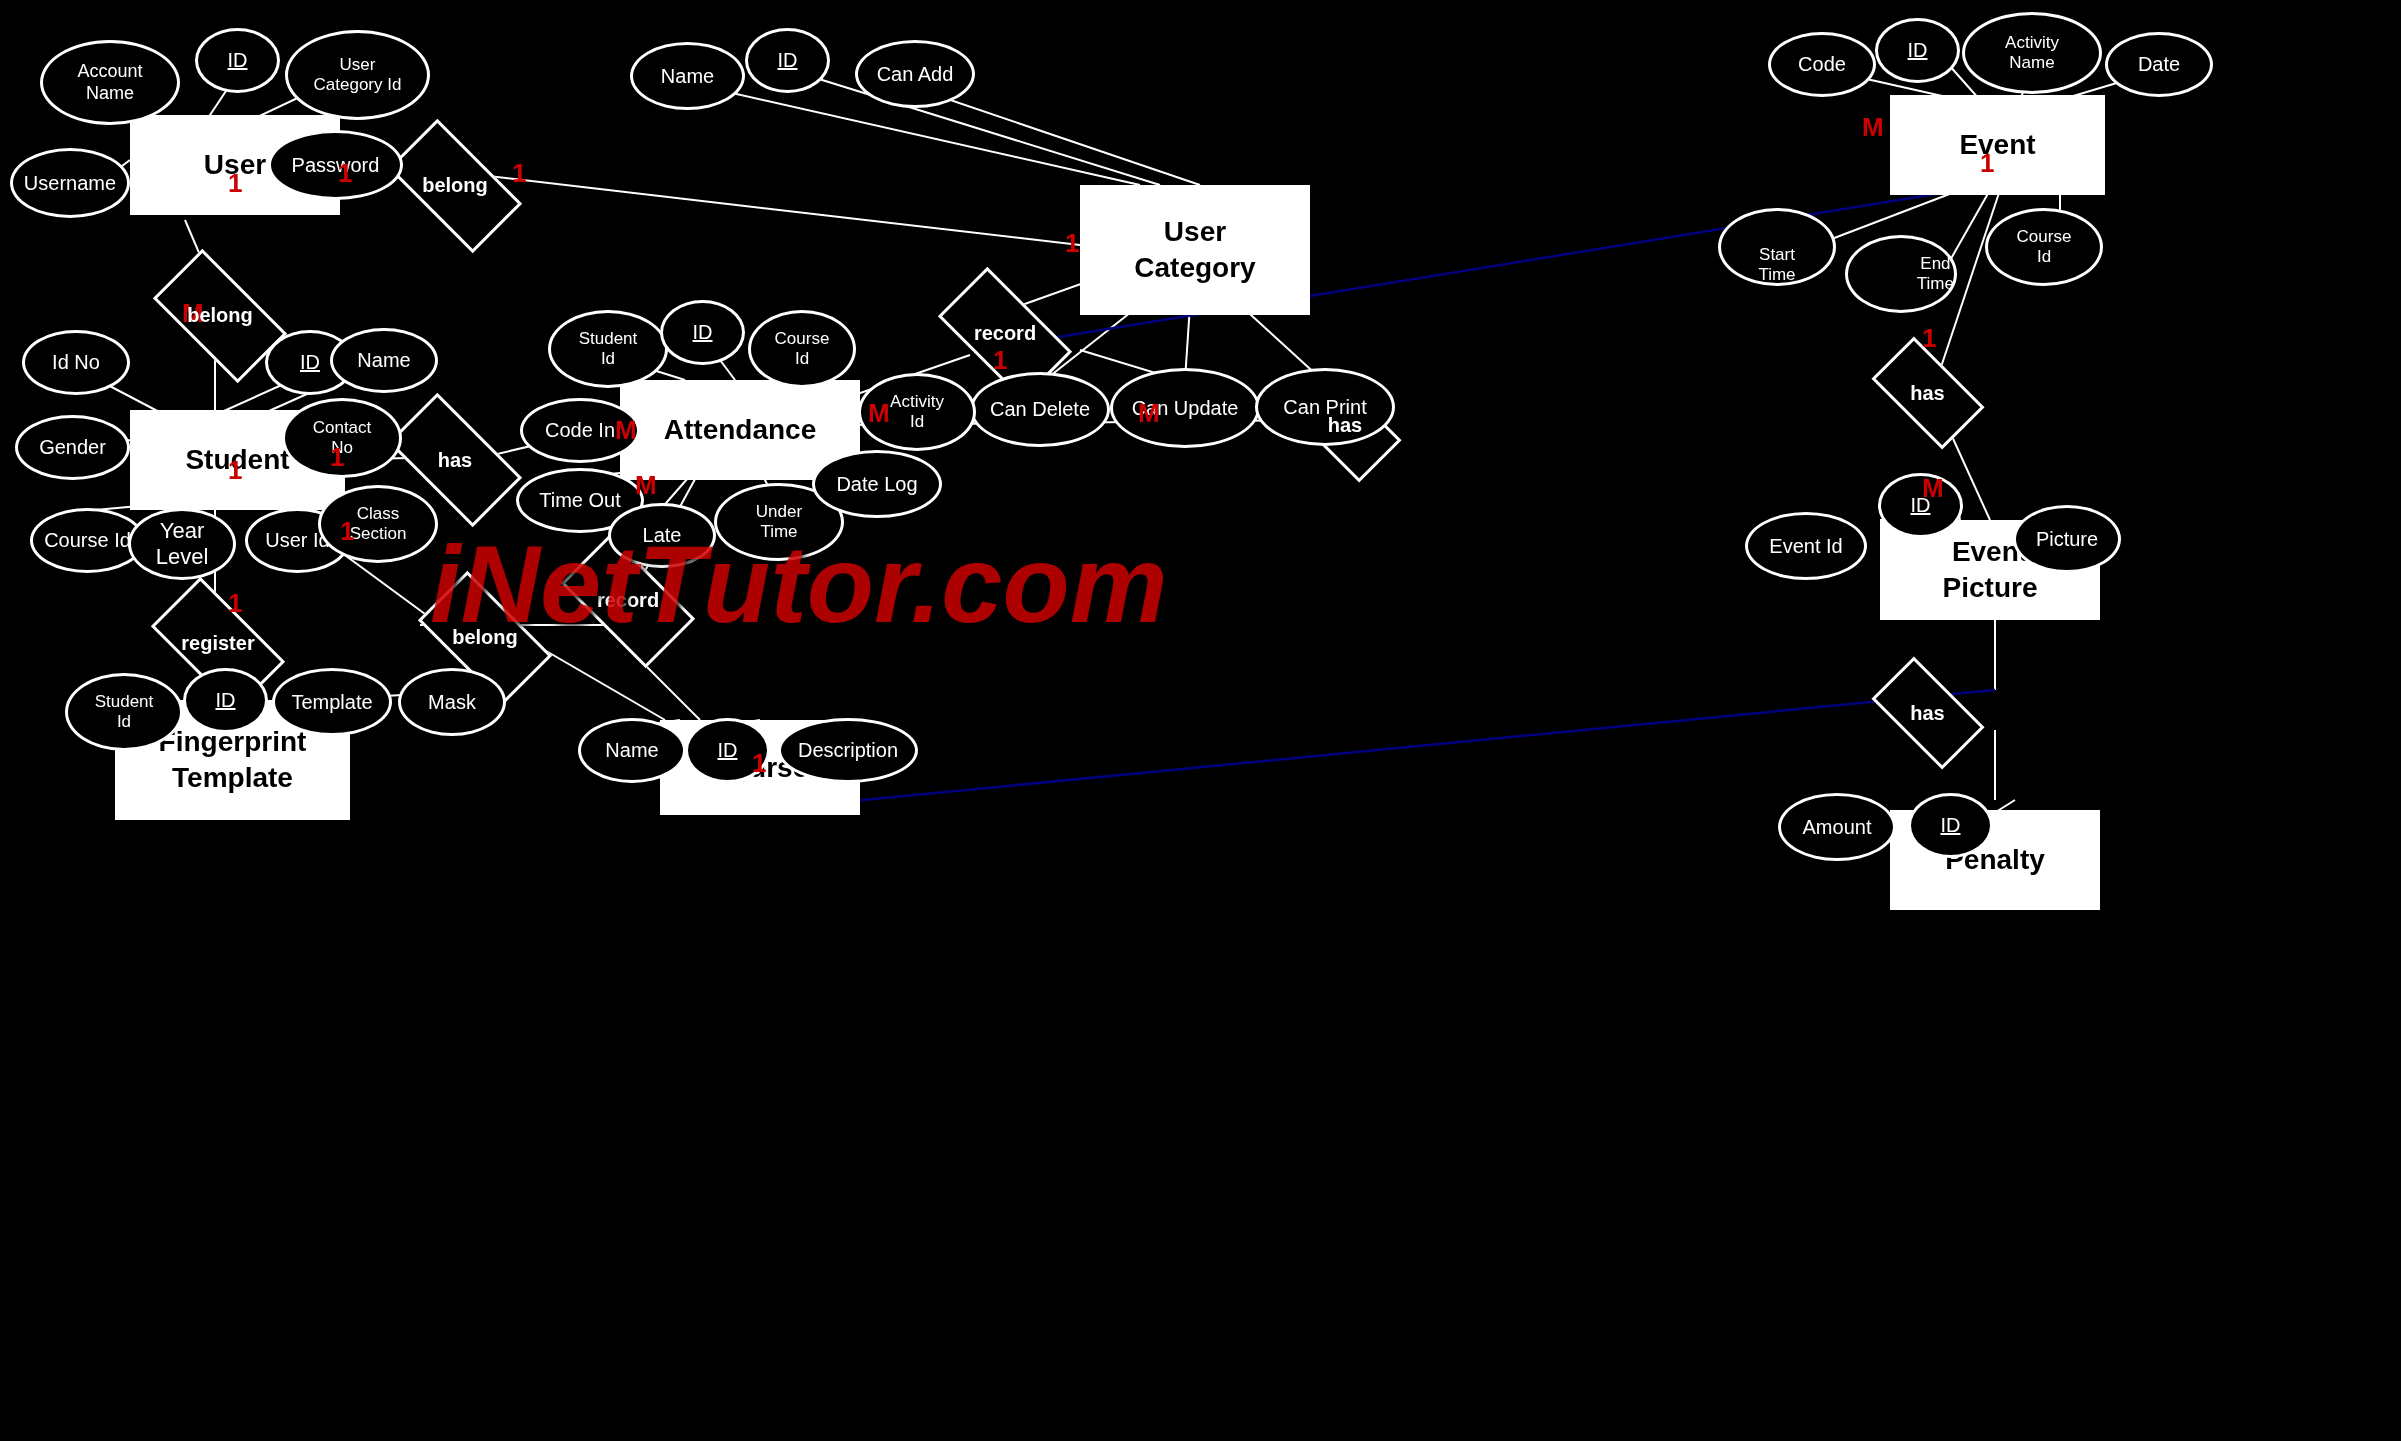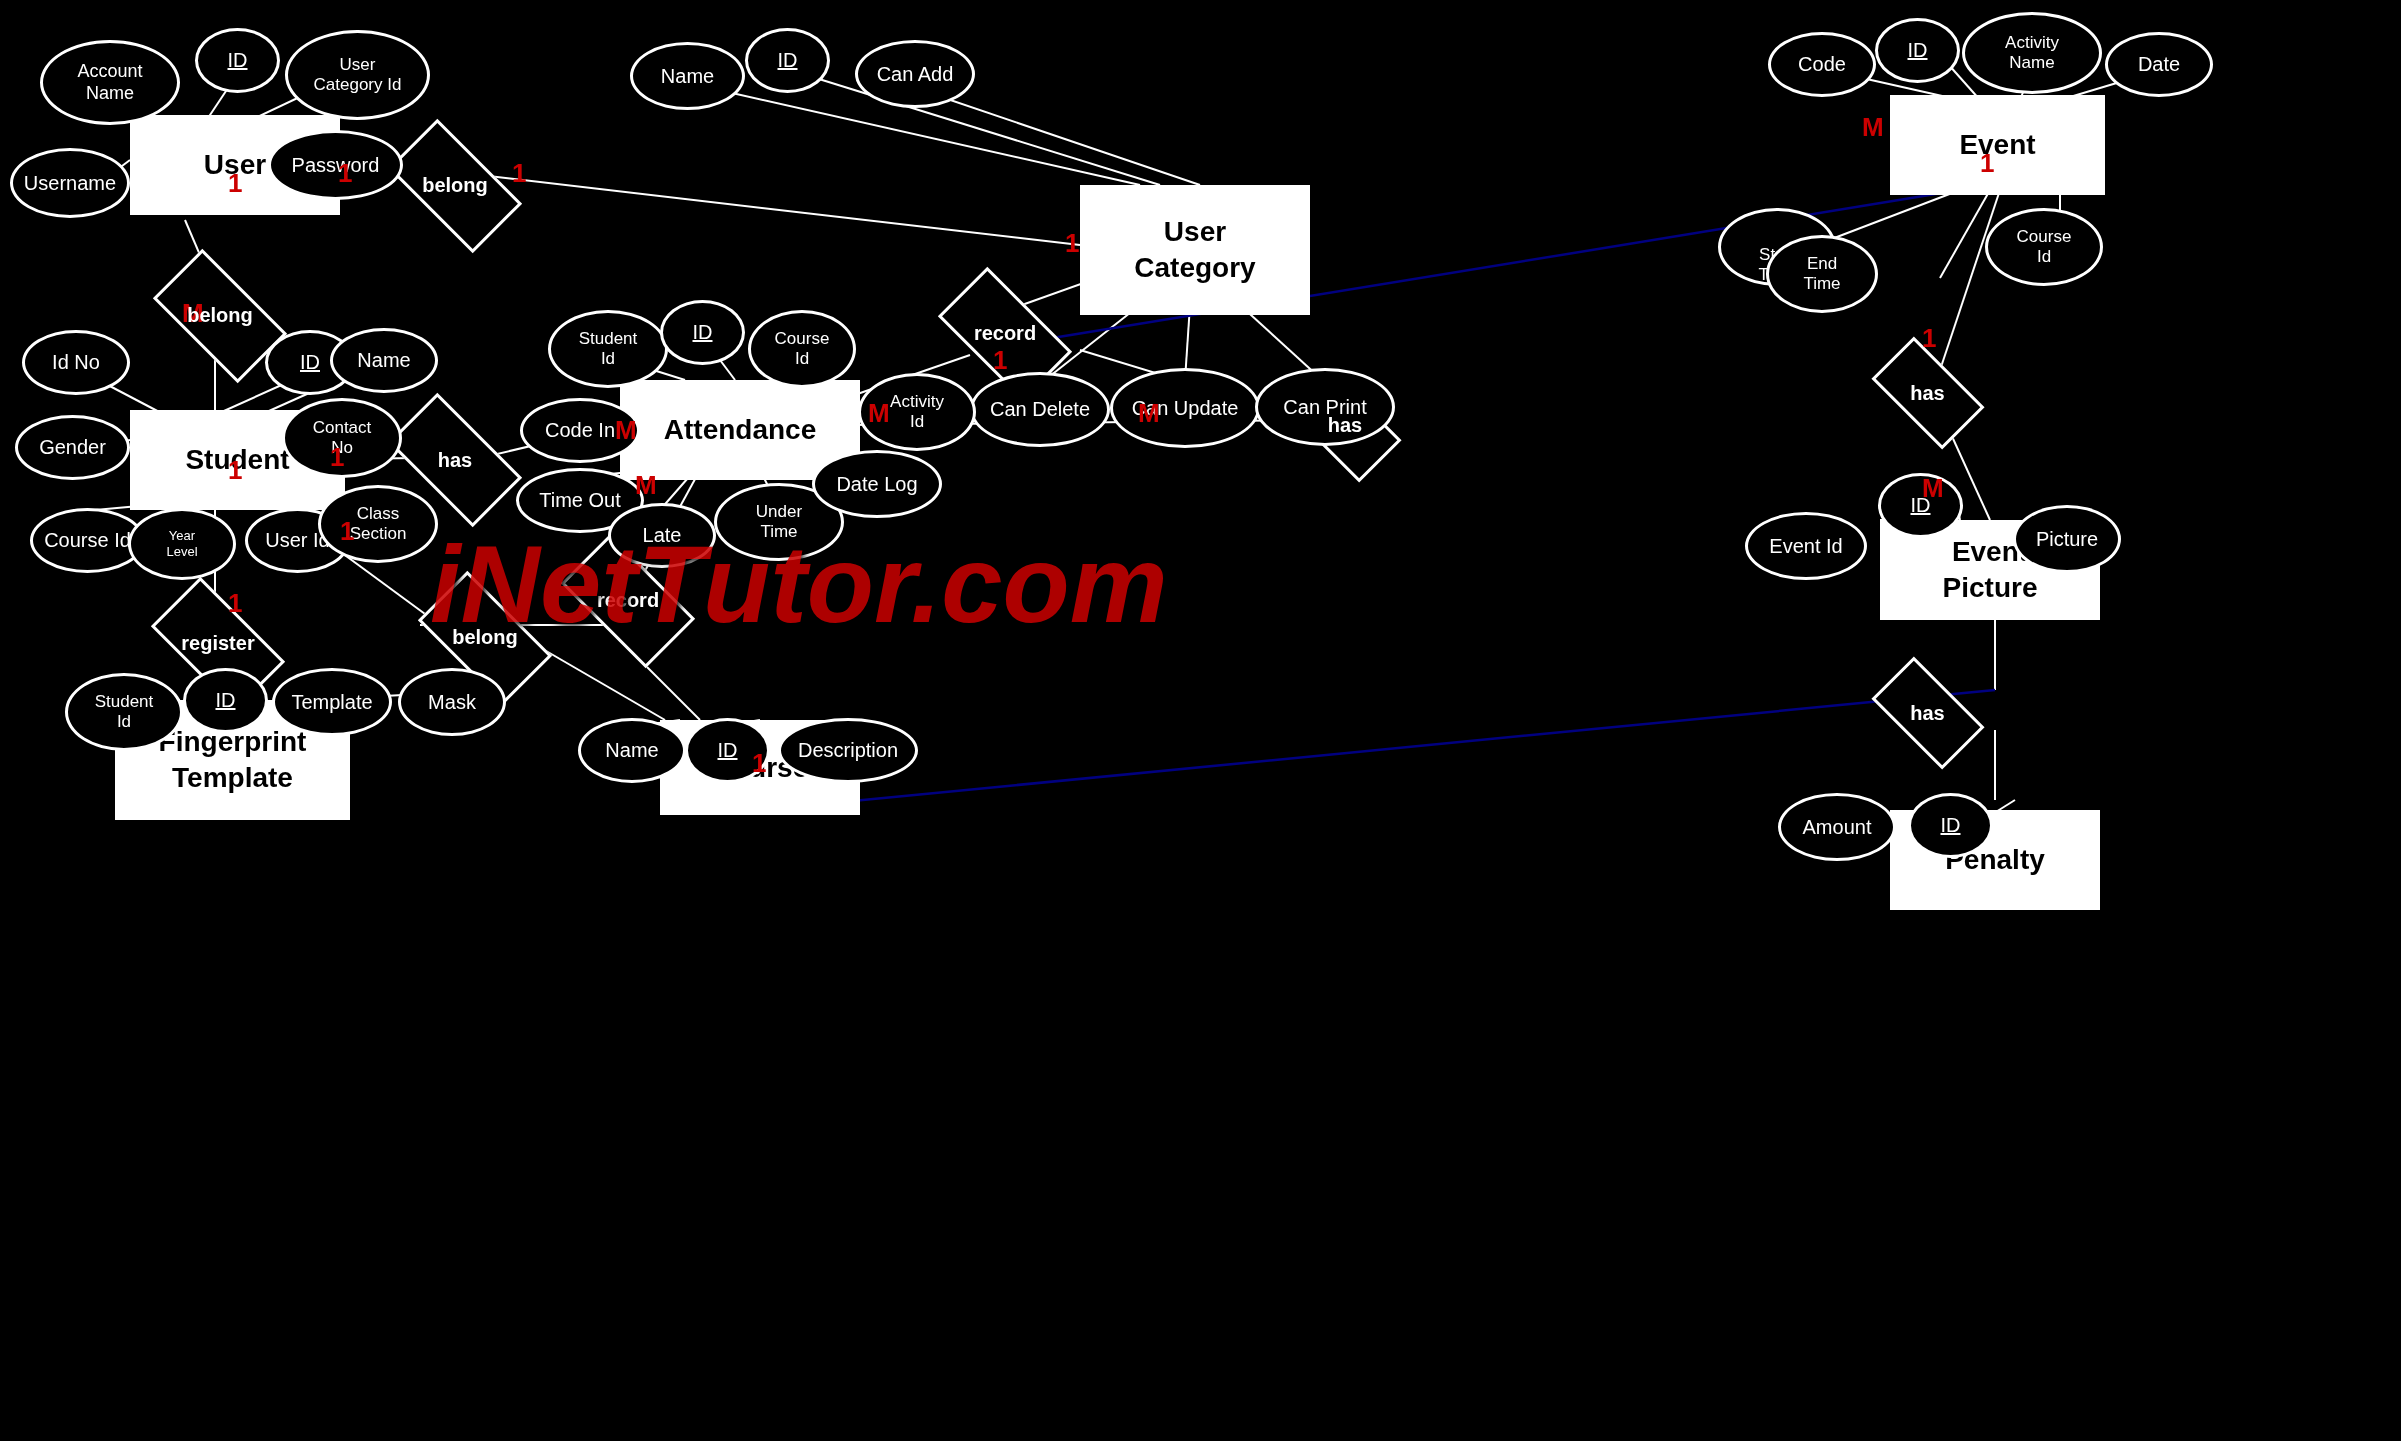--- a/index.html
+++ b/index.html
@@ -382,21 +382,21 @@
 <div class="oval" style="left:15px;top:415px;width:115px;height:65px;">
   <span>Gender</span>
 </div>
 <div class="oval" style="left:282px;top:398px;width:120px;height:80px;">
   <span style="font-size:17px;line-height:1.2;">Contact<br>No</span>
 </div>
 <div class="oval" style="left:30px;top:508px;width:115px;height:65px;">
   <span>Course Id</span>
 </div>
 <div class="oval" style="left:128px;top:508px;width:108px;height:72px;">
-  <span style="font-size:13px;line-height:1.2;">Year<br>Level</span>
+  <span style="font-size:22px;line-height:1.2;">Year<br>Level</span>
 </div>
 <div class="oval" style="left:245px;top:508px;width:105px;height:65px;">
   <span>User Id</span>
 </div>
 <div class="oval" style="left:318px;top:485px;width:120px;height:78px;">
   <span style="font-size:17px;line-height:1.2;">Class<br>Section</span>
 </div>
 
 <div class="oval" style="left:548px;top:310px;width:120px;height:78px;">
   <span style="font-size:17px;line-height:1.2;">Student<br>Id</span>
@@ -457,21 +457,21 @@
 </div>
 <div class="oval" style="left:1962px;top:12px;width:140px;height:82px;">
   <span style="font-size:17px;line-height:1.2;">Activity<br>Name</span>
 </div>
 <div class="oval" style="left:2105px;top:32px;width:108px;height:65px;">
   <span>Date</span>
 </div>
 <div class="oval" style="left:1718px;top:208px;width:118px;height:78px;">
   <span style="font-size:17px;line-height:1.2;margin-top:36px;">Start<br>Time</span>
 </div>
-<div class="oval" style="left:1766px;top:235px;width:112px;height:78px;">
+<div class="oval" style="left:1845px;top:235px;width:112px;height:78px;justify-content:flex-end;">
   <span style="font-size:17px;line-height:1.2;">End<br>Time</span>
 </div>
 <div class="oval" style="left:1985px;top:208px;width:118px;height:78px;">
   <span style="font-size:17px;line-height:1.2;">Course<br>Id</span>
 </div>
 
 <div class="oval" style="left:1745px;top:512px;width:122px;height:68px;">
   <span>Event Id</span>
 </div>
 <div class="oval" style="left:1878px;top:473px;width:85px;height:65px;">

